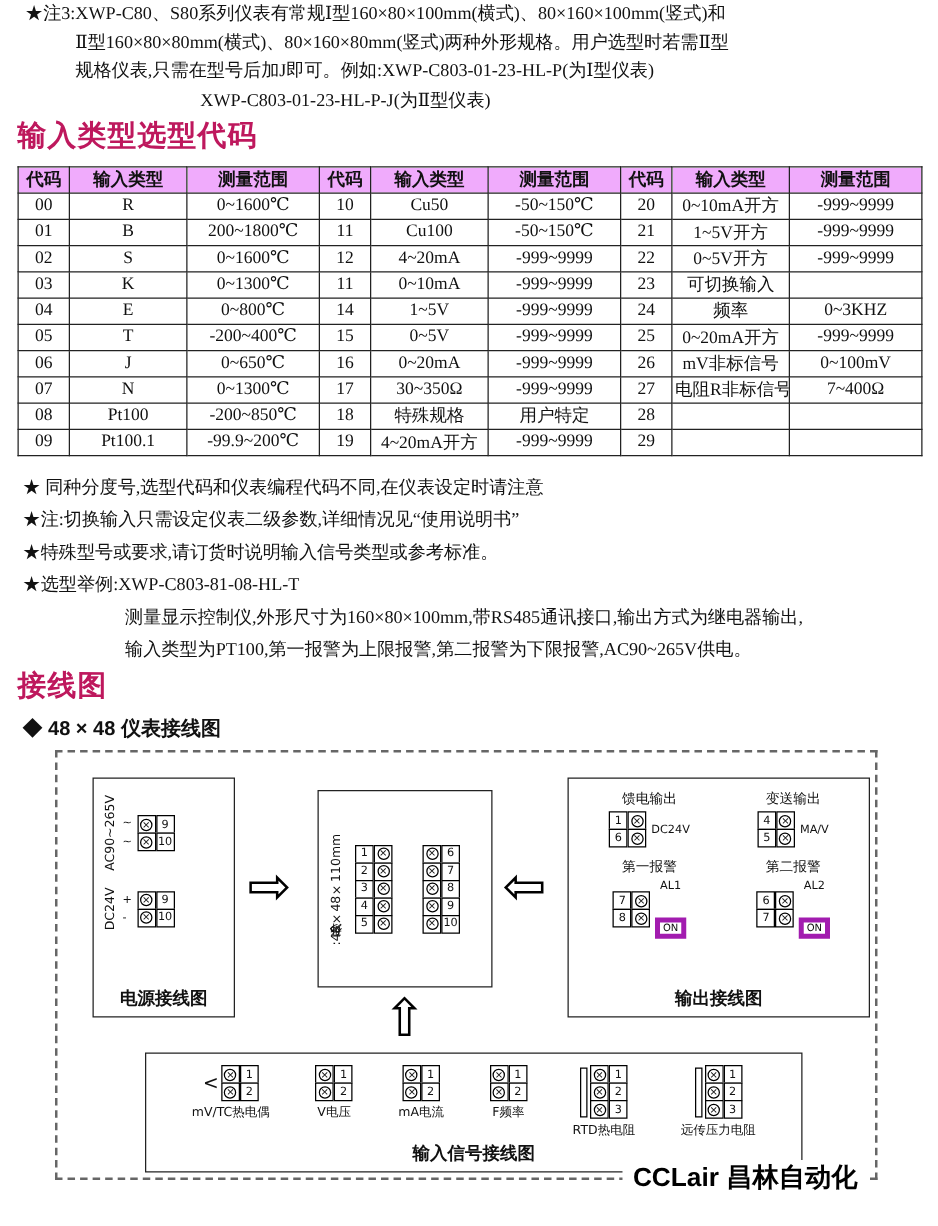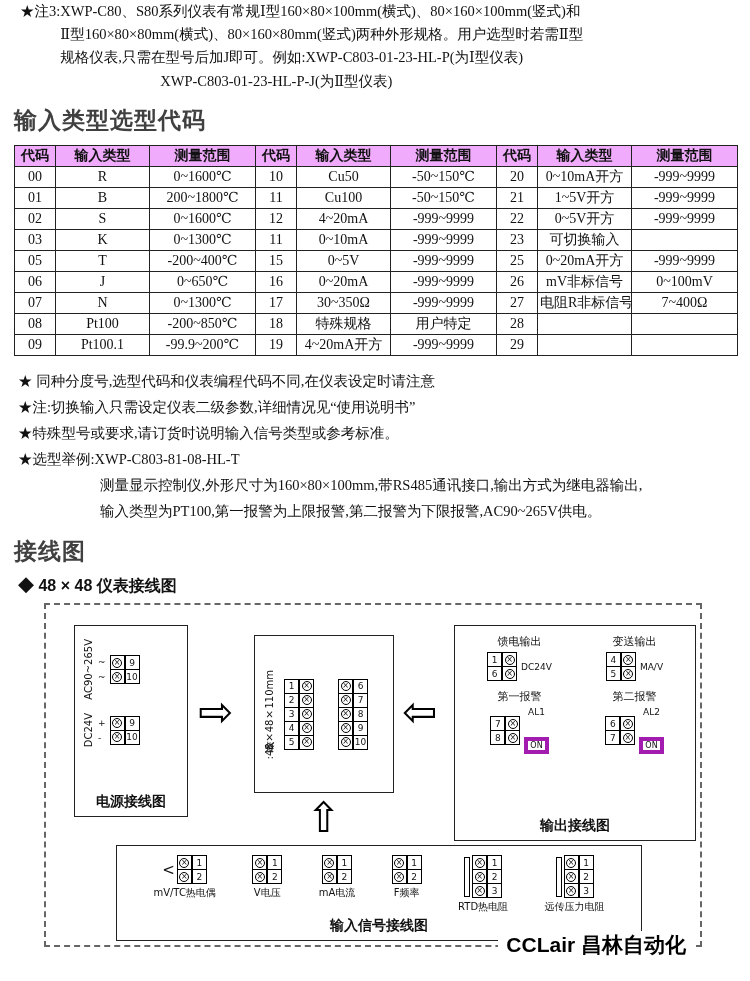--- a/index.html
+++ b/index.html
@@ -11,21 +11,21 @@
   }
   
   .note3 { display: flex; padding: 0 14px 0 20px; font-size: 14.5px; line-height: 1.6; }
   .note3 .marker { white-space: nowrap; }
   .note3-lines > div { white-space: nowrap; }
   .note3-lines .indent2 { margin-left: 100px; }
   
   h1.sec {
     font-family: "Liberation Sans", "DejaVu Sans", sans-serif;
     font-size: 23px; font-weight: bold; letter-spacing: 1px;
-    margin: 12px 0 9px 14px; color: #404040;
+    margin: 0 0 9px 14px; color: #be185d;
   }
   .subtitle {
     font-family: Liberation Sans, sans-serif;
     font-weight: bold; font-size: 16px; margin: 0 0 6px 18px;
   }
   
   table.codes {
     border-collapse: collapse; margin: 0 14px; width: 722px;
     font-size: 14px; text-align: center; table-layout: fixed;
   }
@@ -43,21 +43,21 @@
     margin: 4px 0 0 44px; border: 2px dashed #666; background: #fff;
   }
   .dbox { position: absolute; border: 1px solid #222; background: #fff; }
   .box-caption {
     position: absolute; bottom: 5px; left: 0; right: 0; text-align: center;
     font-family: "Liberation Sans", "DejaVu Sans", sans-serif;
     font-weight: bold; font-size: 14px;
   }
   .power-box  { left: 28px;  top: 20px;  width: 114px; height: 192px; }
   .center-box { left: 208px; top: 30px;  width: 140px; height: 158px; }
-  .output-box { left: 408px; top: 20px;  width: 242px; height: 216px; }
+  .output-box { left: 408px; top: 20px;  width: 242px; height: 192px; }
   .input-box  { left: 70px;  top: 240px; width: 526px; height: 96px;  }
   
   .term { display: flex; }
   .cell {
     width: 15px; height: 15px; border: 1px solid #000; background: #fff;
     display: inline-flex; align-items: center; justify-content: center;
     font-size: 9px; font-family: "DejaVu Sans", sans-serif; flex: 0 0 auto;
   }
   .screw {
     width: 10px; height: 10px; border: 1px solid #000; border-radius: 50%;
@@ -187,20 +187,31 @@
           <td>K</td>
           <td>0~1300℃</td>
           <td>11</td>
           <td>0~10mA</td>
           <td>-999~9999</td>
           <td>23</td>
           <td>可切换输入</td>
           <td></td>
         </tr>
         <tr>
+          <td>04</td>
+          <td>E</td>
+          <td>0~800℃</td>
+          <td>14</td>
+          <td>1~5V</td>
+          <td>-999~9999</td>
+          <td>24</td>
+          <td>频率</td>
+          <td>0~3KHZ</td>
+        </tr>
+        <tr>
           <td>05</td>
           <td>T</td>
           <td>-200~400℃</td>
           <td>15</td>
           <td>0~5V</td>
           <td>-999~9999</td>
           <td>25</td>
           <td>0~20mA开方</td>
           <td>-999~9999</td>
         </tr>

